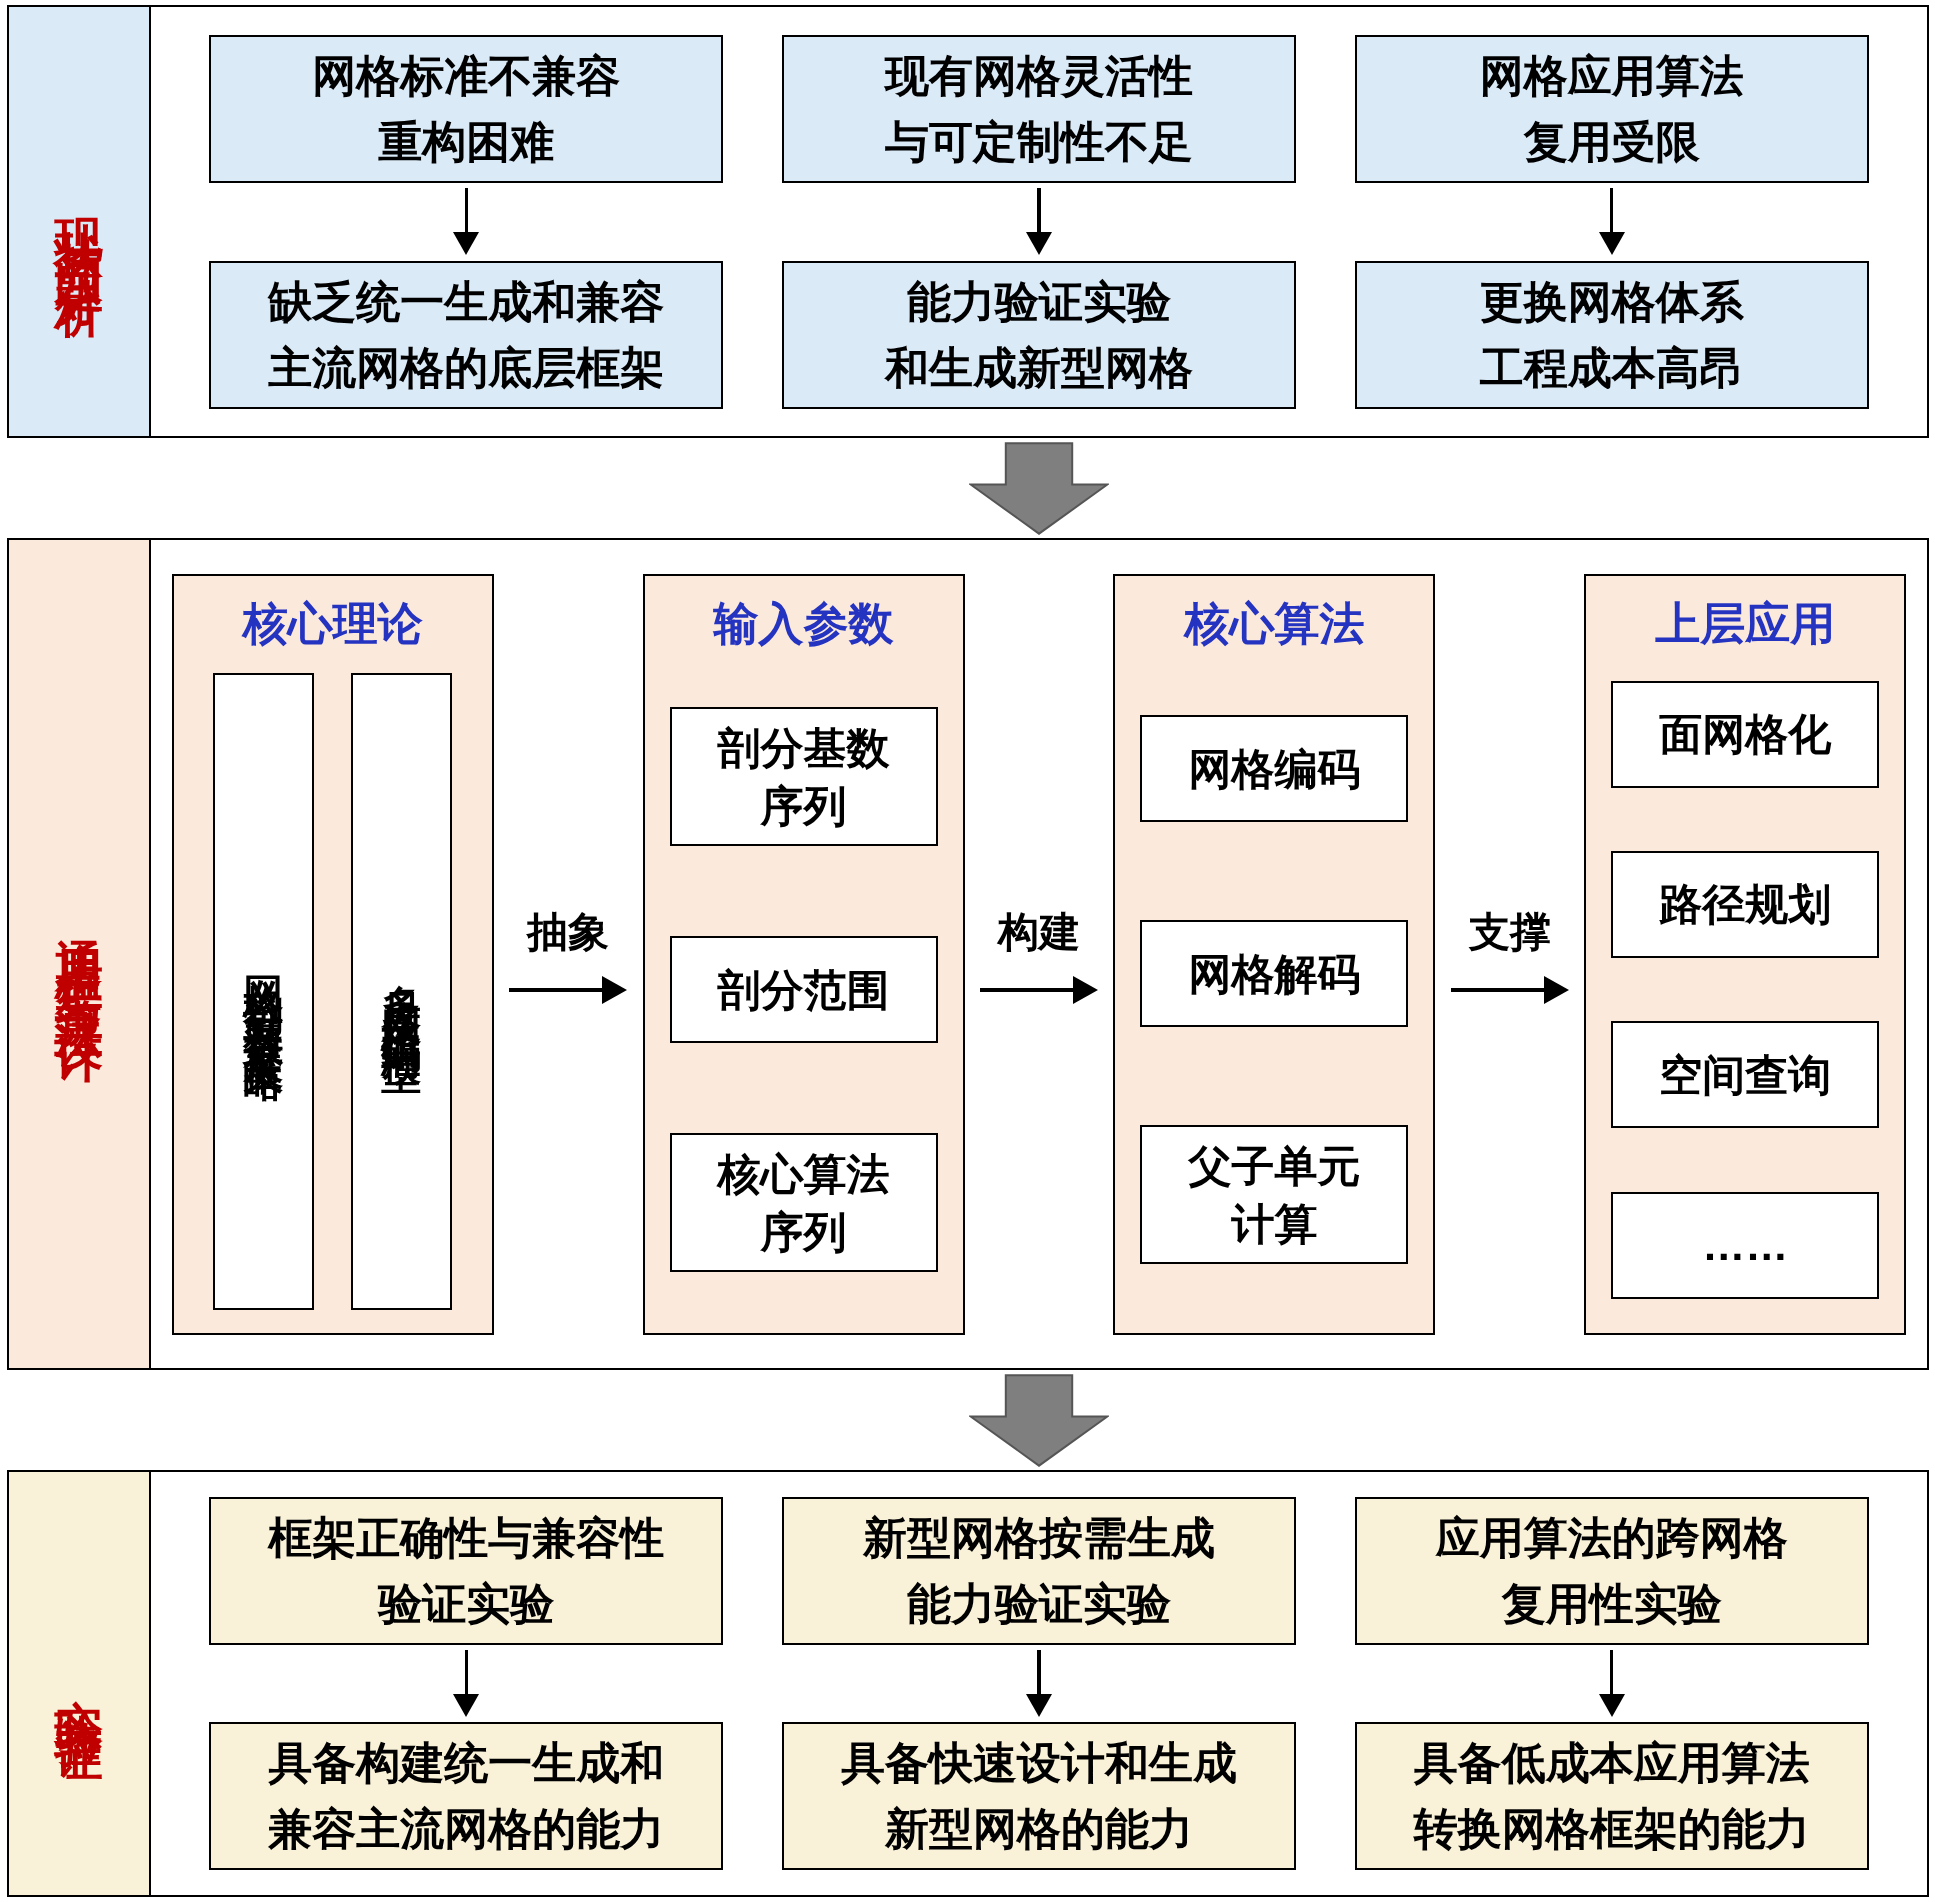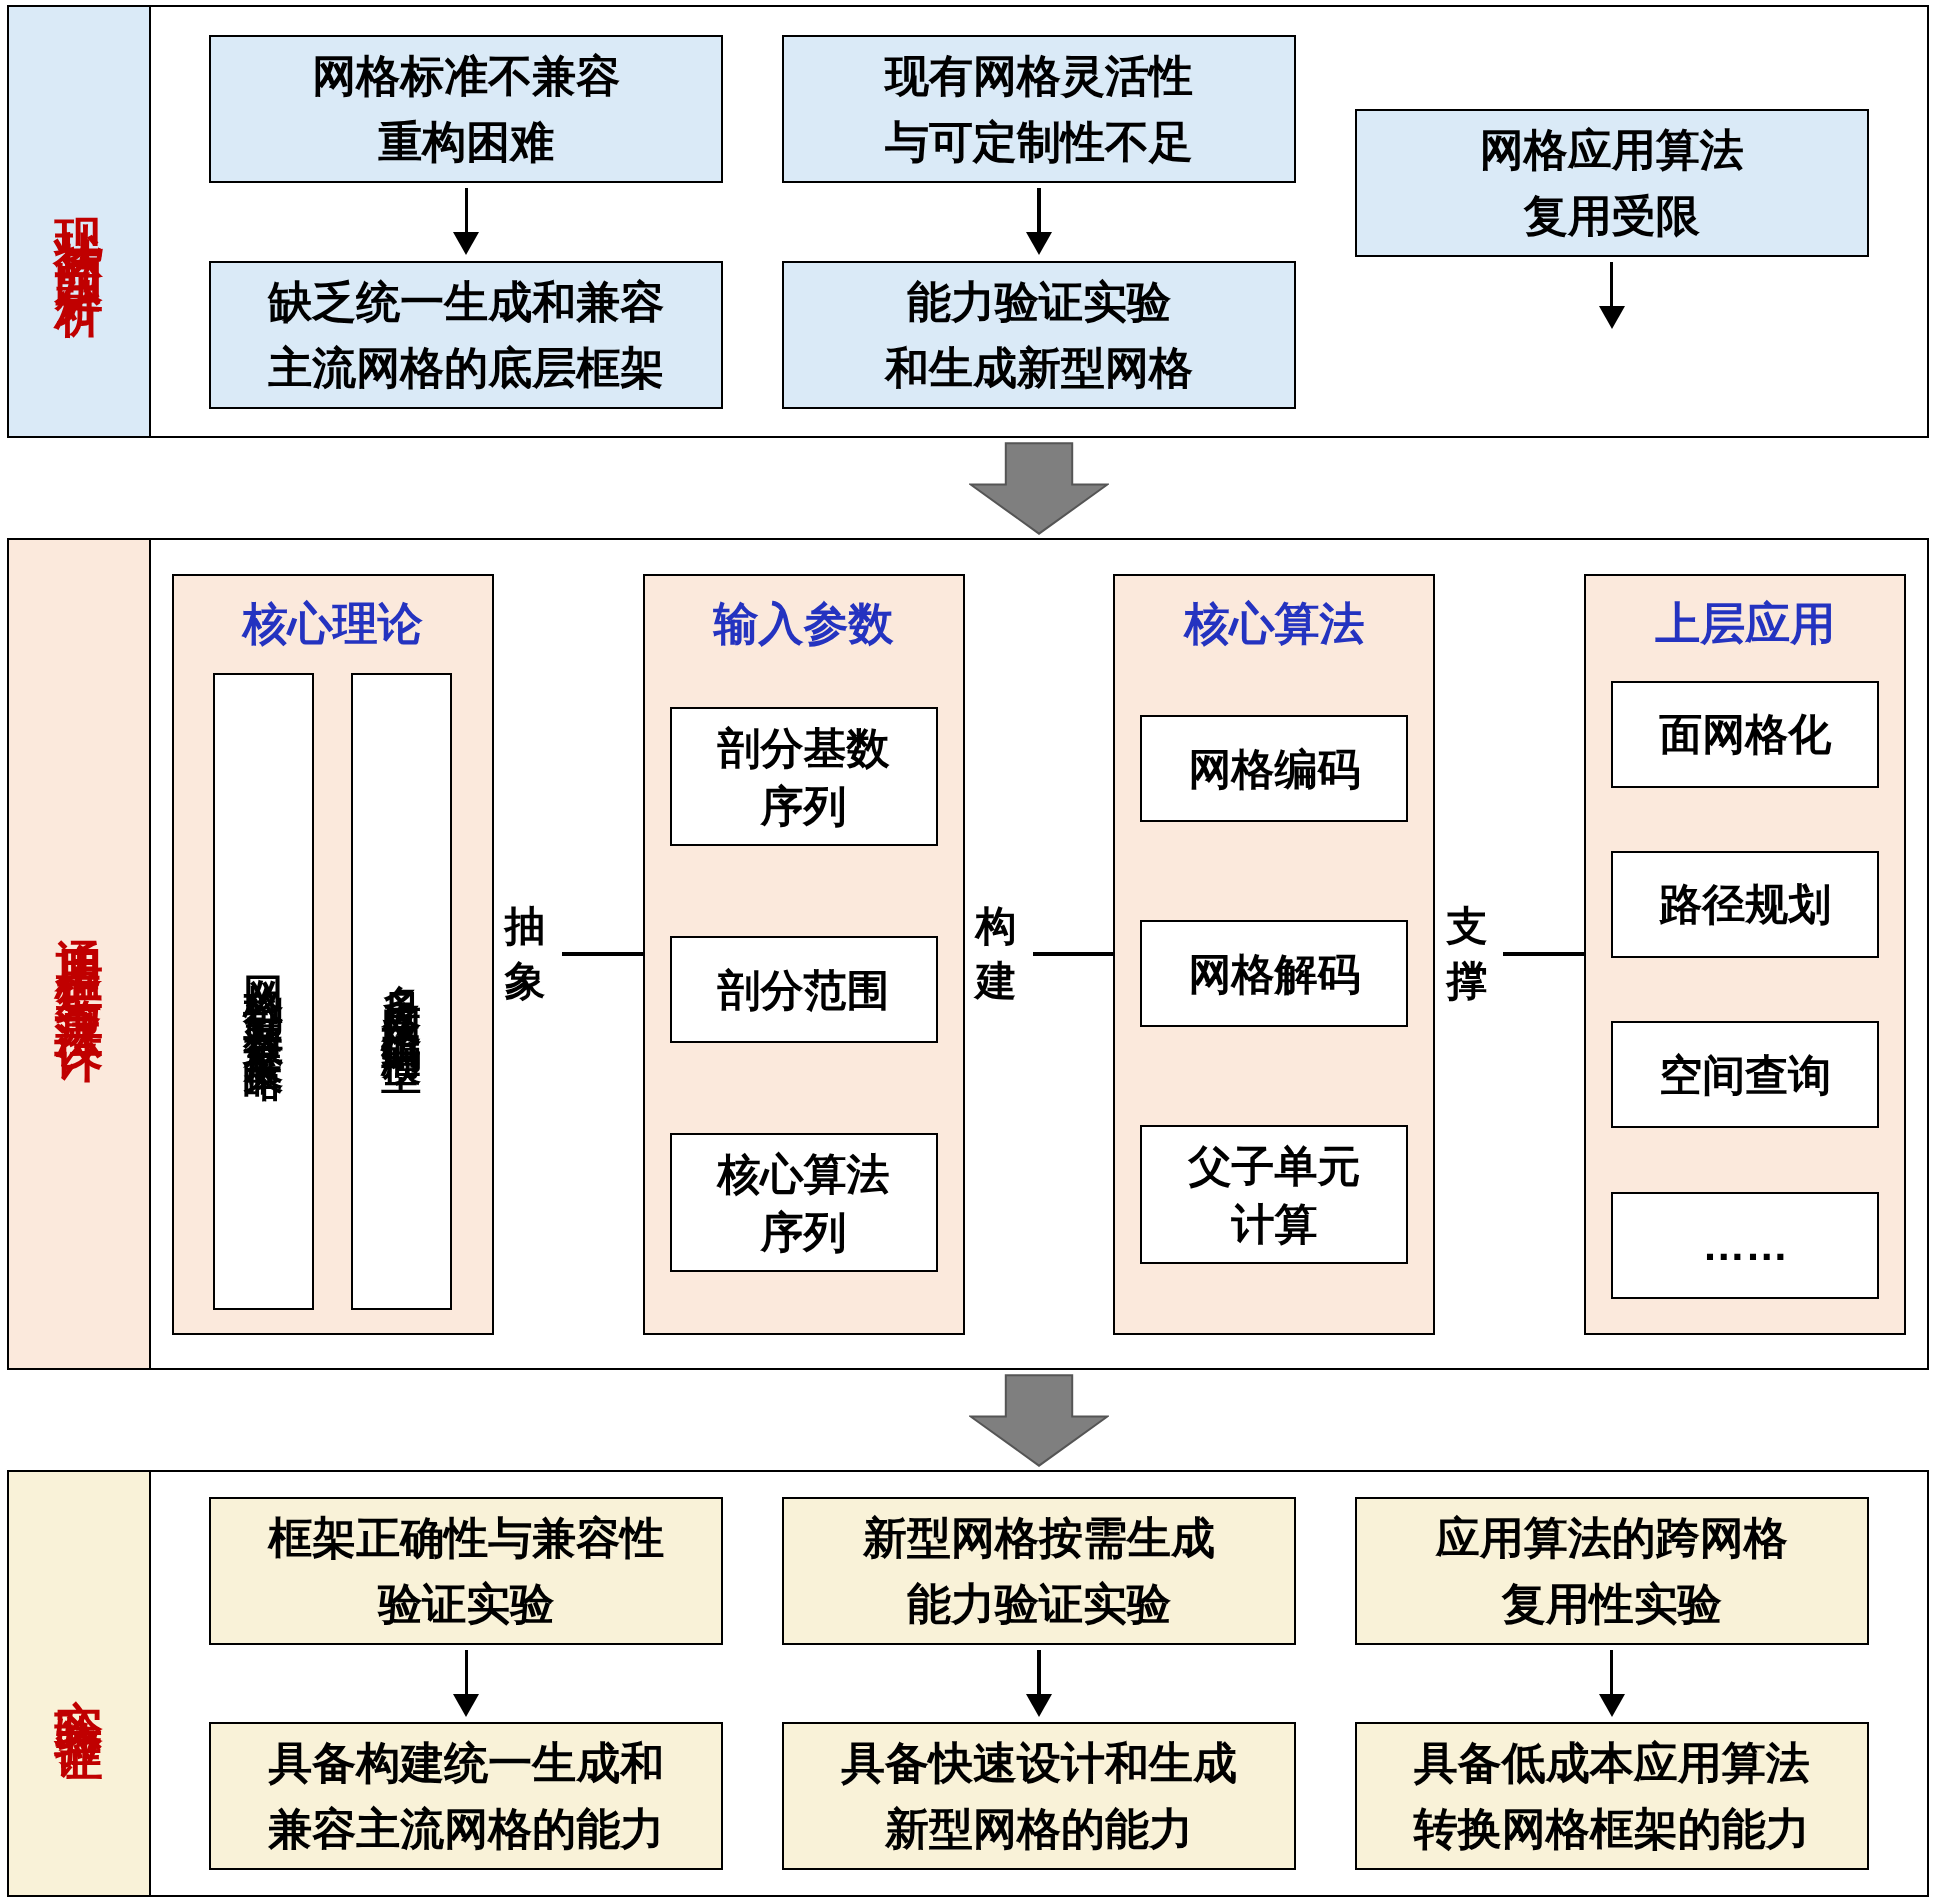--- a/index.html
+++ b/index.html
@@ -174,21 +174,21 @@
     justify-content:center;
     text-align:center;
     font-size:43px;
     line-height:1.35;
     white-space:pre-line;
     padding:9.3px 5.3px;
   }
 
   .h-arrow-group{
     display:flex;
-    flex-direction:row;
+    flex-direction:column;
     align-items:center;
     gap:16px;
     width:127px;
     flex:0 0 auto;
   }
   .h-label{font-size:41px;}
   .h-arrow{display:flex;align-items:center;}
   .h-line{width:93px;height:4px;background:#000;display:block;}
   .h-head{
     width:0;height:0;display:block;
@@ -230,20 +230,22 @@
 和生成新型网格</div>
       </div>
 
       <div class="col">
         <div class="node top-node">网格应用算法
 复用受限</div>
         <div class="v-arrow">
             <span class="v-line"></span>
             <span class="v-head"></span>
           </div>
+        <div class="node top-node">更换网格体系
+工程成本高昂</div>
       </div>
 
     </div>
   </section>
 
   <div class="flow">
     <svg class="flow-arrow" width="140" height="93" viewBox="0 0 210 140">
       <polygon points="55,2 155,2 155,64 208,64 105,138 2,64 55,64"></polygon>
     </svg>
   </div>

